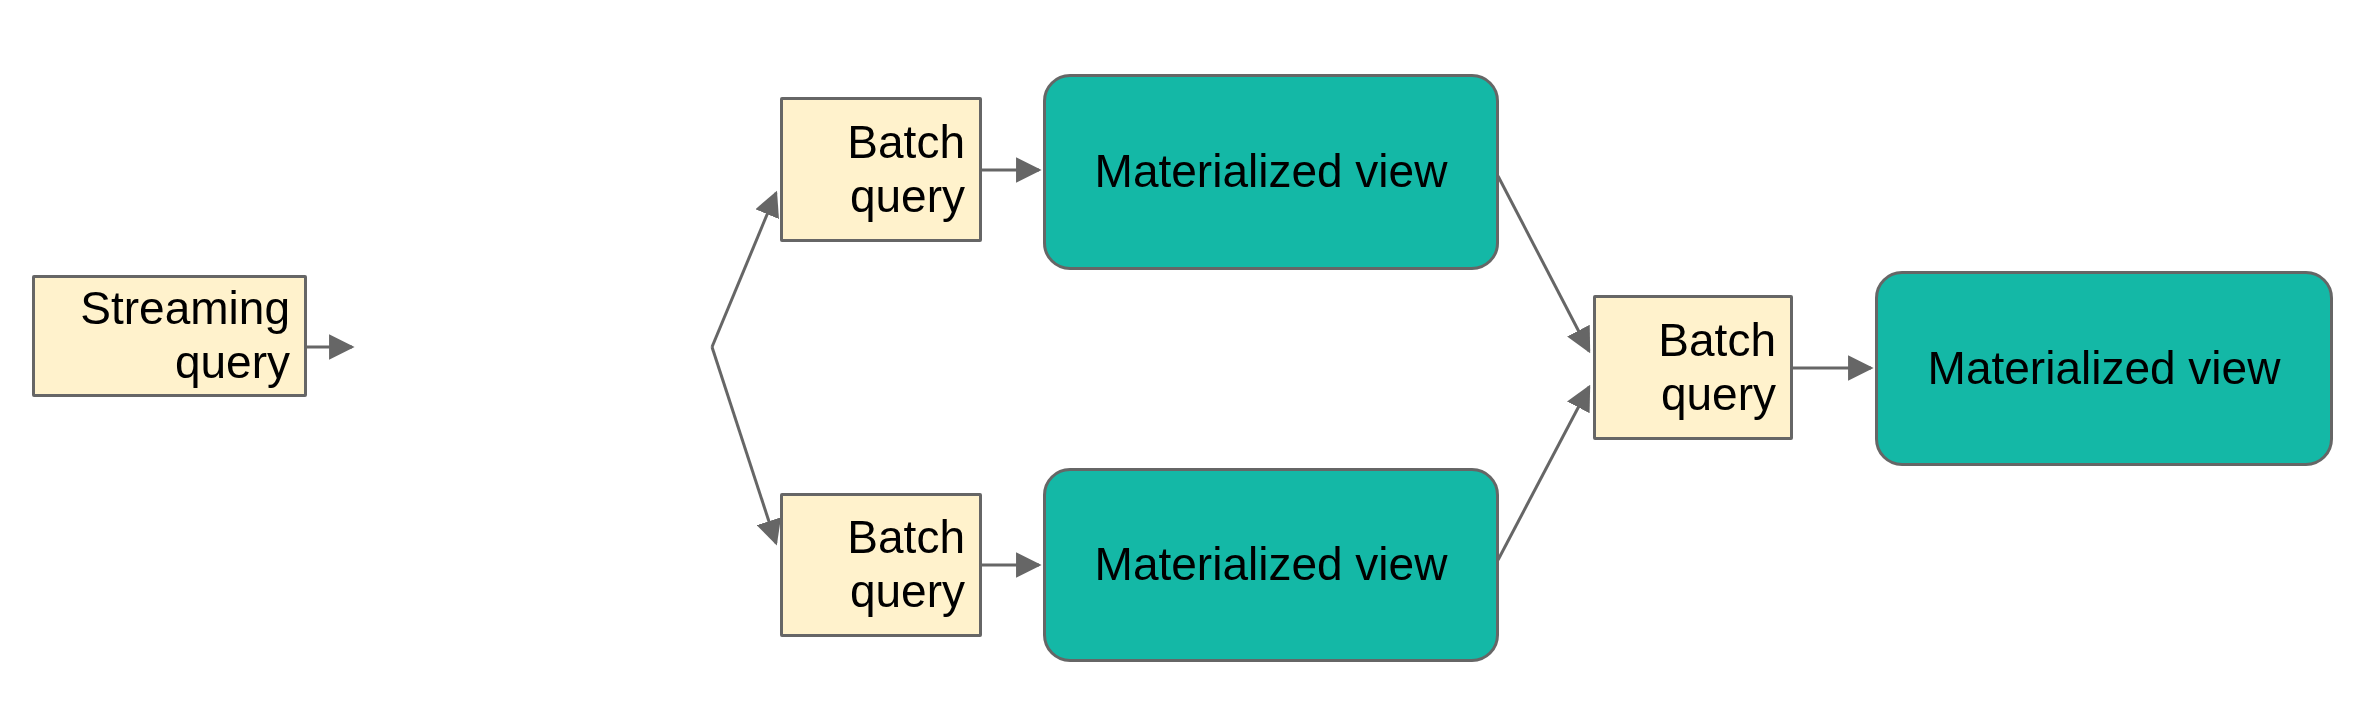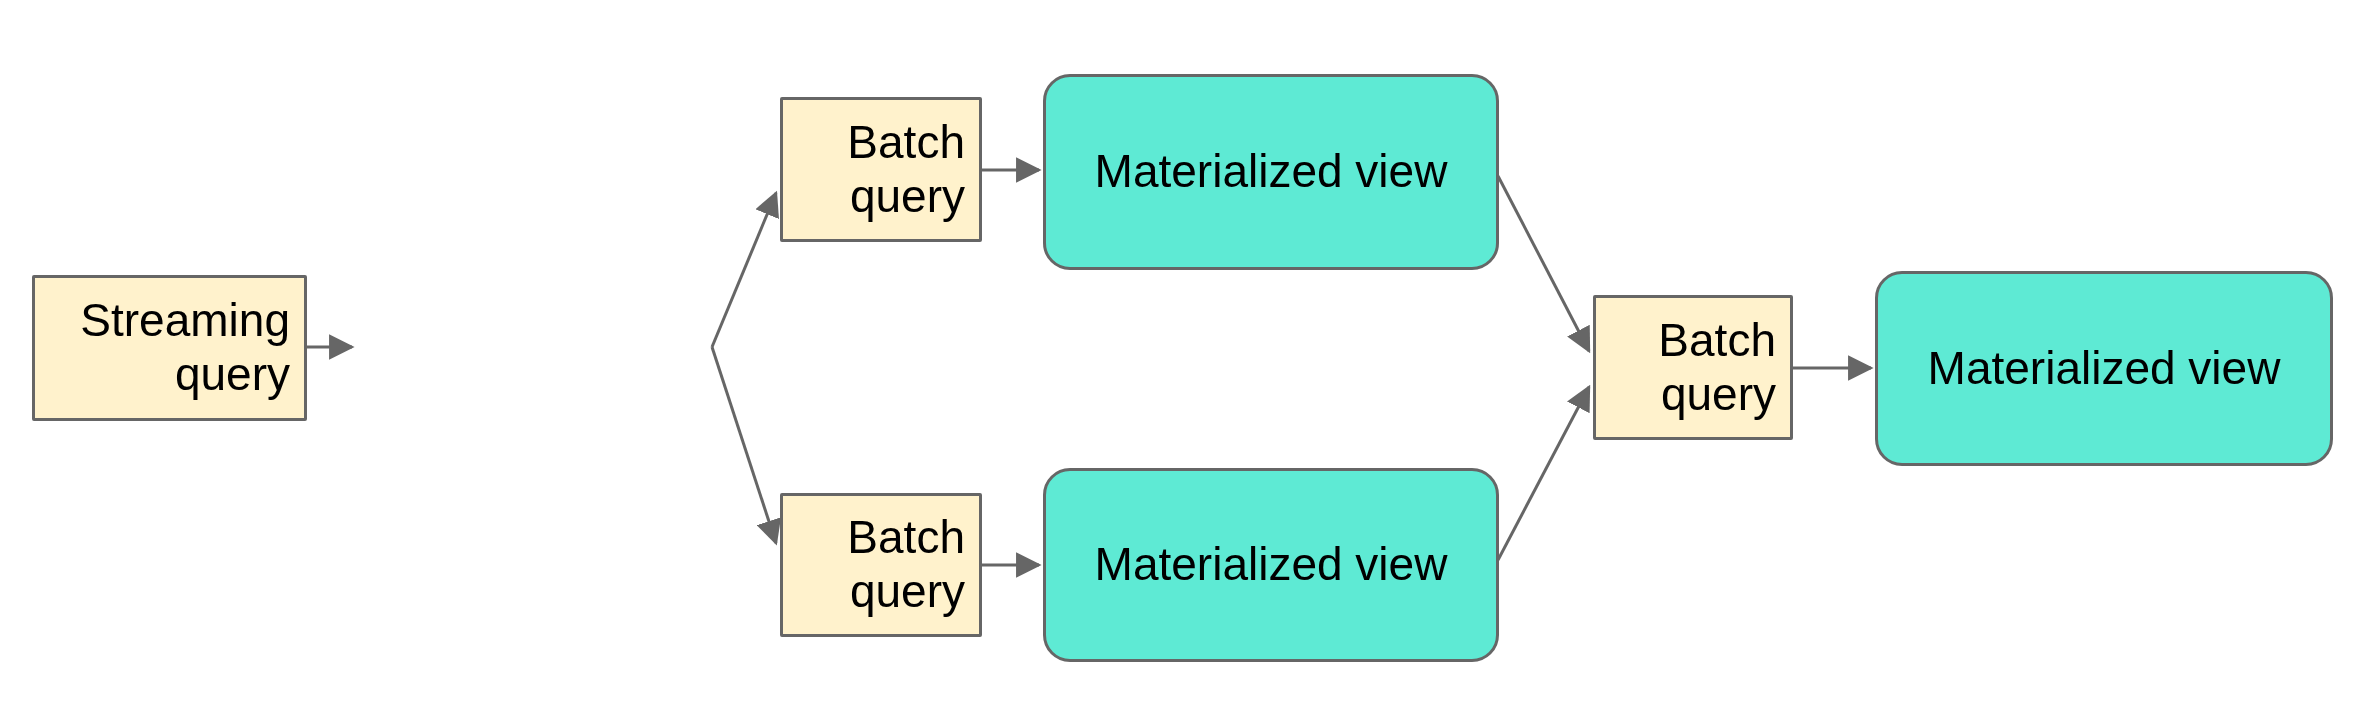--- a/index.html
+++ b/index.html
@@ -37,25 +37,25 @@
   }
   .node .label {
     padding: 0 14px;
   }
   .query {
     background: #FFF2CC;
     border-radius: 2px;
     text-align: right;
   }
   .store {
-    background: #5eead4;
+    background: #14b8a6;
     border-radius: 27px;
   }
   
-  .n-streaming      { left: 32px;   top: 275px; width: 275px; height: 146px; }
+  .n-streaming      { left: 32px;   top: 275px; width: 275px; height: 122px; }
   .n-table          { left: 357px;  top: 250px; width: 355px; height: 195px; }
   .n-batch-top      { left: 780px;  top: 97px;  width: 202px; height: 145px; }
   .n-mv-top         { left: 1043px; top: 74px;  width: 456px; height: 196px; }
   .n-batch-bottom   { left: 780px;  top: 493px; width: 202px; height: 144px; }
   .n-mv-bottom      { left: 1043px; top: 468px; width: 456px; height: 194px; }
   .n-batch-right    { left: 1593px; top: 295px; width: 200px; height: 145px; }
   .n-mv-final       { left: 1875px; top: 271px; width: 458px; height: 195px; }
 </style>
 </head>
 <body>

